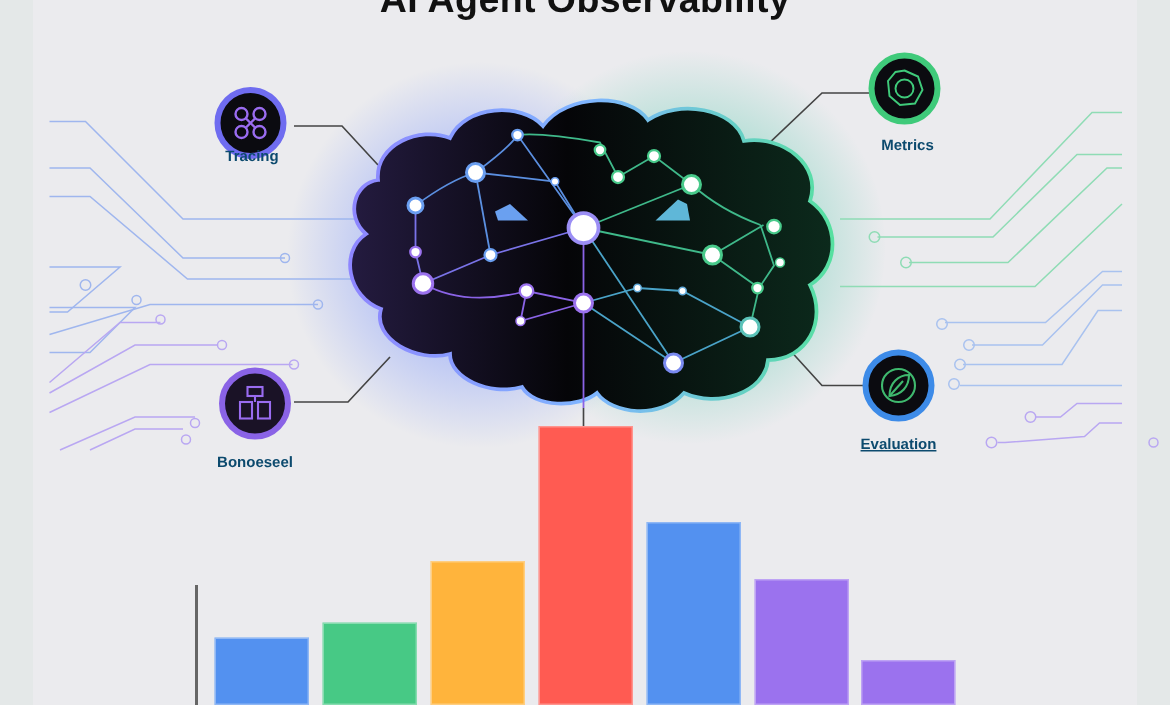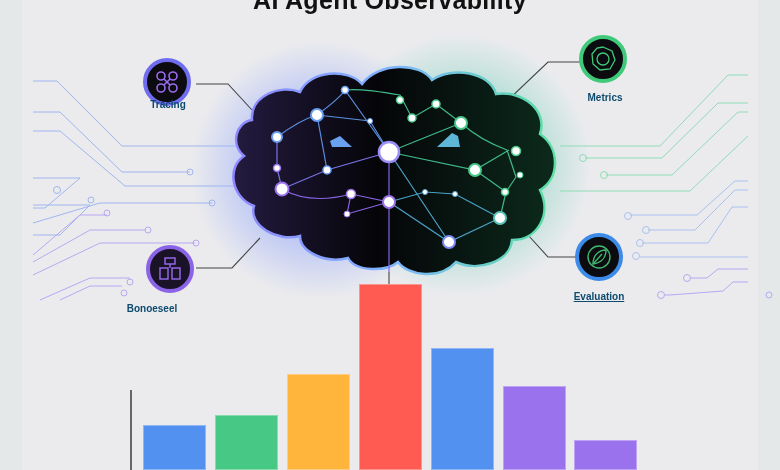--- a/index.html
+++ b/index.html
@@ -163,21 +163,21 @@
 <div class="label" style="left:118px;top:99px;">Tracing</div>
 
 <div class="node" style="left:146px;top:245px;border:4px solid #8a63e6;background:#1a1226;">
   <svg viewBox="0 0 28 28" fill="none" stroke="#9a6cf0" stroke-width="1.4">
     <rect x="9" y="3" width="10" height="6"></rect>
       <line x1="14" y1="9" x2="14" y2="13"></line>
     <rect x="4" y="13" width="8" height="11"></rect>
       <rect x="16" y="13" width="8" height="11"></rect>
   </svg>
 </div>
-<div class="label" style="left:102px;top:303px;">Bonoeseel</div>
+<div class="label" style="left:120px;top:303px;">Bonoeseel</div>
 
 <div class="node" style="left:579px;top:35px;border:4px solid #3fca7a;">
   <svg viewBox="0 0 28 28" fill="none" stroke="#3fca7a" stroke-width="1.3">
     <polygon points="14,2 23,6 26,15 21,24 11,25 4,19 3,9 8,3"></polygon>
     <circle cx="14" cy="14" r="6"></circle>
   </svg>
 </div>
 <div class="label" style="left:555px;top:92px;">Metrics</div>
 
 <div class="node" style="left:575px;top:233px;border:4px solid #3d8be8;">

